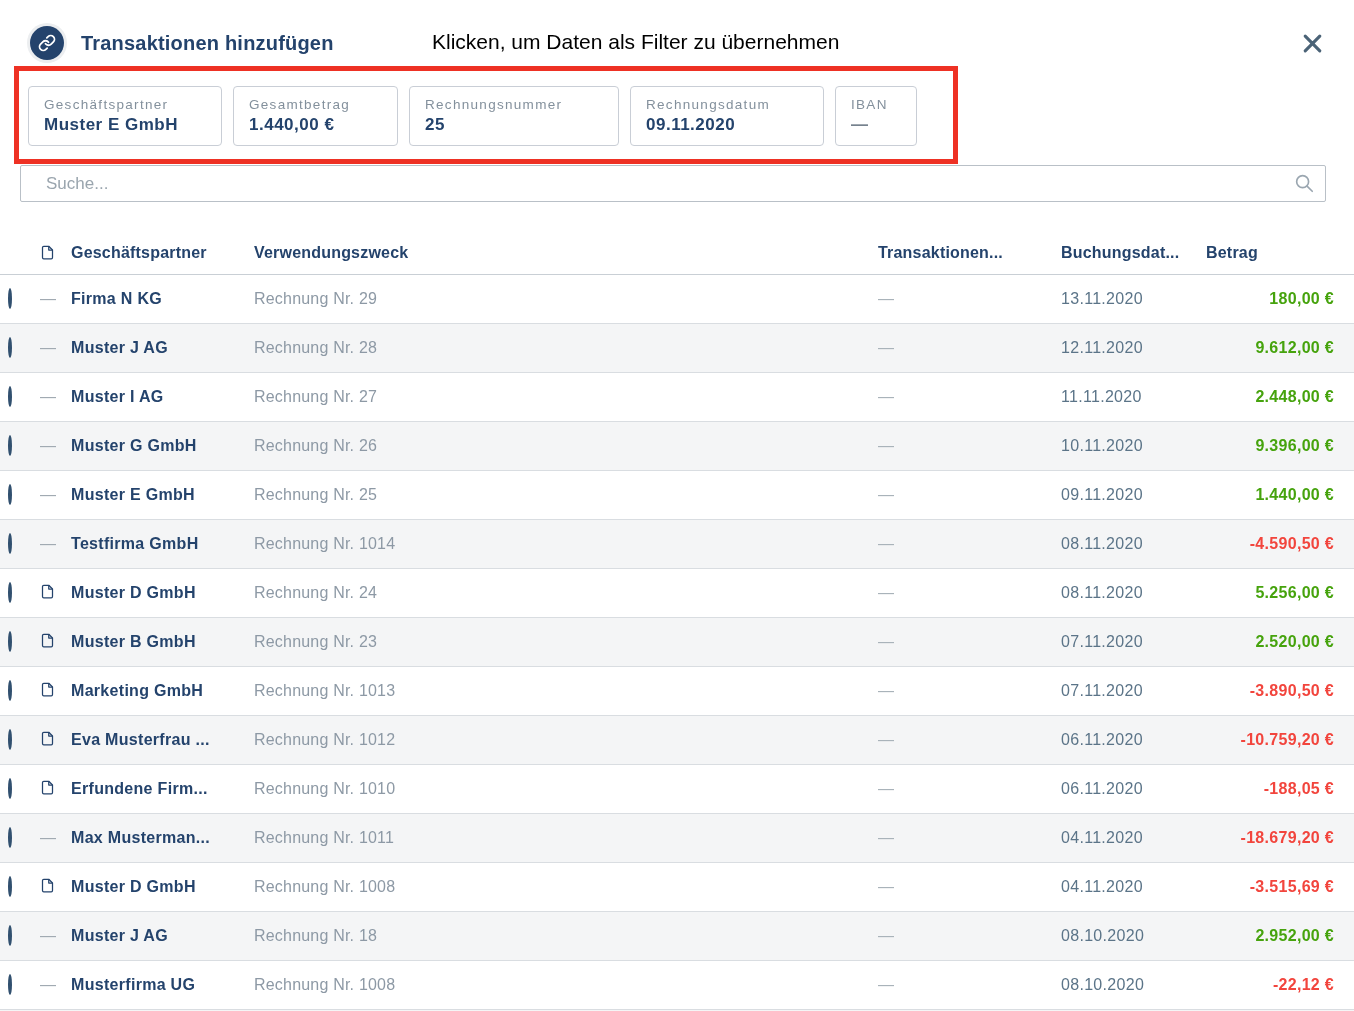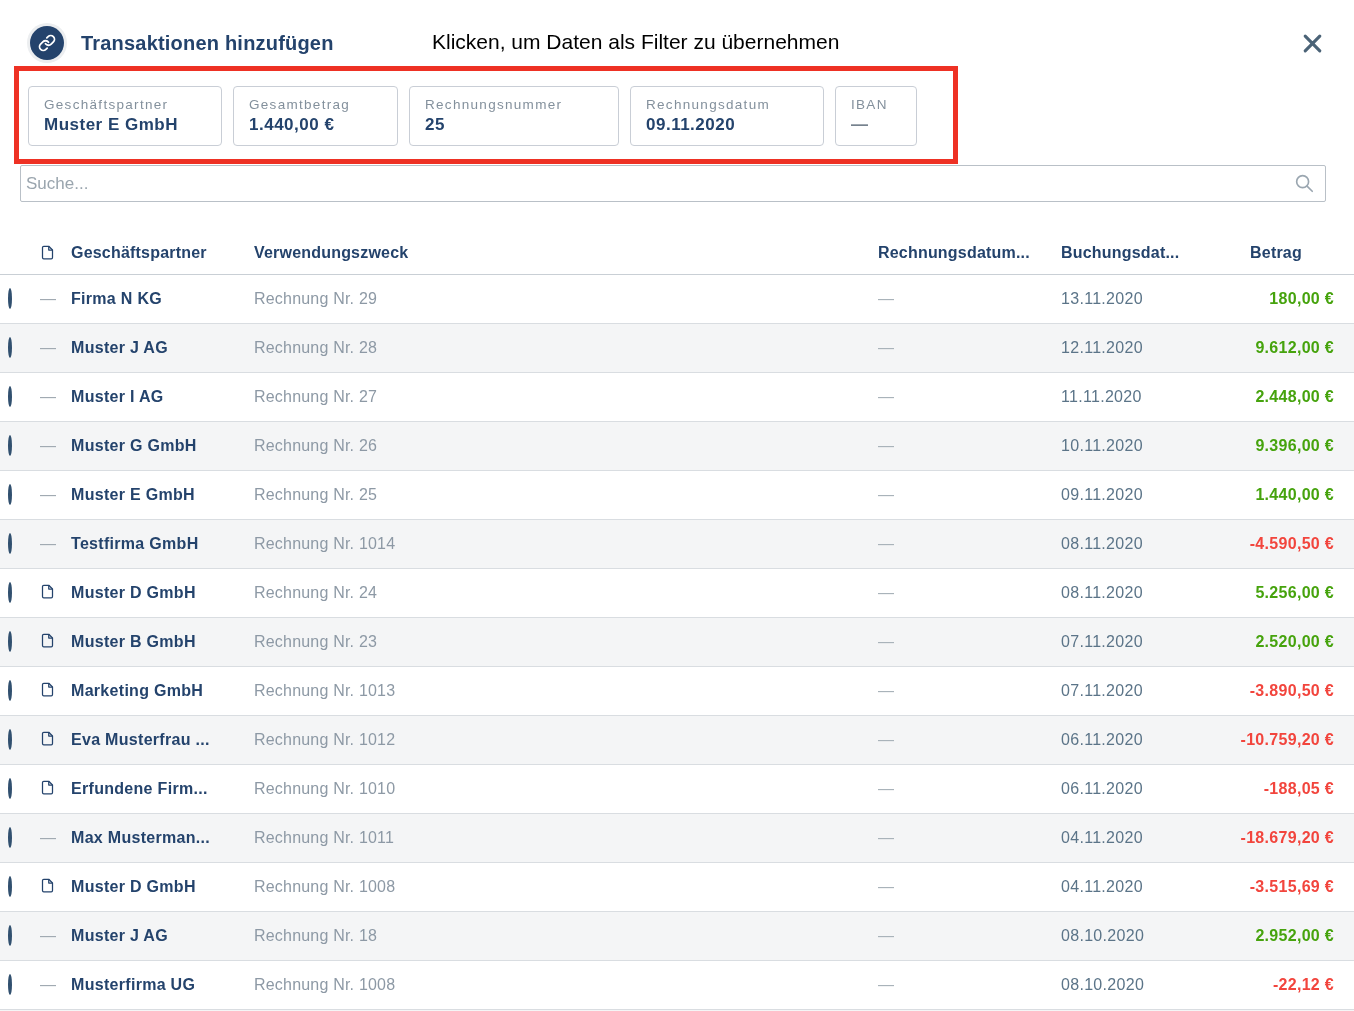--- a/index.html
+++ b/index.html
@@ -36,35 +36,35 @@
   .chip:nth-of-type(4){ min-width:194px; }
   .chip:nth-of-type(5){ min-width:82px; }
   .chip-label { font-size:13.5px; color:#83909c; letter-spacing:1.3px; line-height:17px; white-space:nowrap; }
   .chip-value { font-size:17px; font-weight:bold; color:#24436c; letter-spacing:.5px; line-height:23px; white-space:nowrap; }
   .chip:nth-of-type(5) .chip-value { color:#76828e; }
 
   
   .searchbar { position:relative; margin:1px 0 0 20px; width:1306px; height:37px; }
   .searchbar input {
     width:100%; height:100%; box-sizing:border-box; border:1px solid #b9c0c7; border-radius:2px;
-    padding:0 42px 0 5px; font-size:17px; color:#3a4a57; font-family:"Liberation Sans", sans-serif; outline:none;
+    padding:0 42px 0 25px; font-size:17px; color:#3a4a57; font-family:"Liberation Sans", sans-serif; outline:none;
   }
   .searchbar input::placeholder { color:#9aa5ae; }
   .search-icon { position:absolute; right:11px; top:7px; width:22px; height:22px; pointer-events:none; }
 
   
   .table { margin-top:29px; }
   .grid-cols {
     display:grid;
     grid-template-columns:36px 35px 183px 624px 183px 145px 1fr;
     align-items:center;
   }
   .thead { height:43px; border-bottom:1px solid #c9cfd5; font-size:16px; font-weight:bold; color:#24436c; }
   .thead .h-cell { white-space:nowrap; letter-spacing:.2px; }
-  .thead .h-amount { text-align:center; padding-right:8px; }
+  .thead .h-amount { text-align:left; padding-right:8px; }
   .thead .h-doc { padding-left:4px; display:flex; align-items:center; }
 
   .row { height:48px; border-bottom:1px solid #d9dde1; font-size:16px; cursor:pointer; }
   .rows > .row:nth-child(even) { background:#f4f5f6; }
   .row-peek { height:8px; background:#f4f5f6; }
 
   .radio {
     margin-left:8px; width:19px; height:19px; box-sizing:border-box;
     border:2.5px solid #31506f; border-radius:50%; background:#fff; cursor:pointer;
   }
@@ -136,21 +136,21 @@
     <div class="thead grid-cols">
       <span></span>
       <span class="h-doc">
         <svg width="15" height="19" viewBox="0 0 24 24" fill="none" stroke="#24436c" stroke-width="2" stroke-linejoin="round">
           <path d="M14 2H6a2 2 0 0 0-2 2v16a2 2 0 0 0 2 2h12a2 2 0 0 0 2-2V8z"></path>
           <polyline points="14 2 14 8 20 8"></polyline>
         </svg>
       </span>
       <span class="h-cell">Geschäftspartner</span>
       <span class="h-cell">Verwendungszweck</span>
-      <span class="h-cell">Rechnungsdatum...</span>
+      <span class="h-cell">Transaktionen...</span>
       <span class="h-cell">Buchungsdat...</span>
       <span class="h-cell h-amount">Betrag</span>
     </div>
     <div class="rows">
   <div class="row grid-cols">
     <span><span class="radio"></span></span>
     <span class="cell-doc">
 
       <span class="no-doc">—</span>
     </span>

